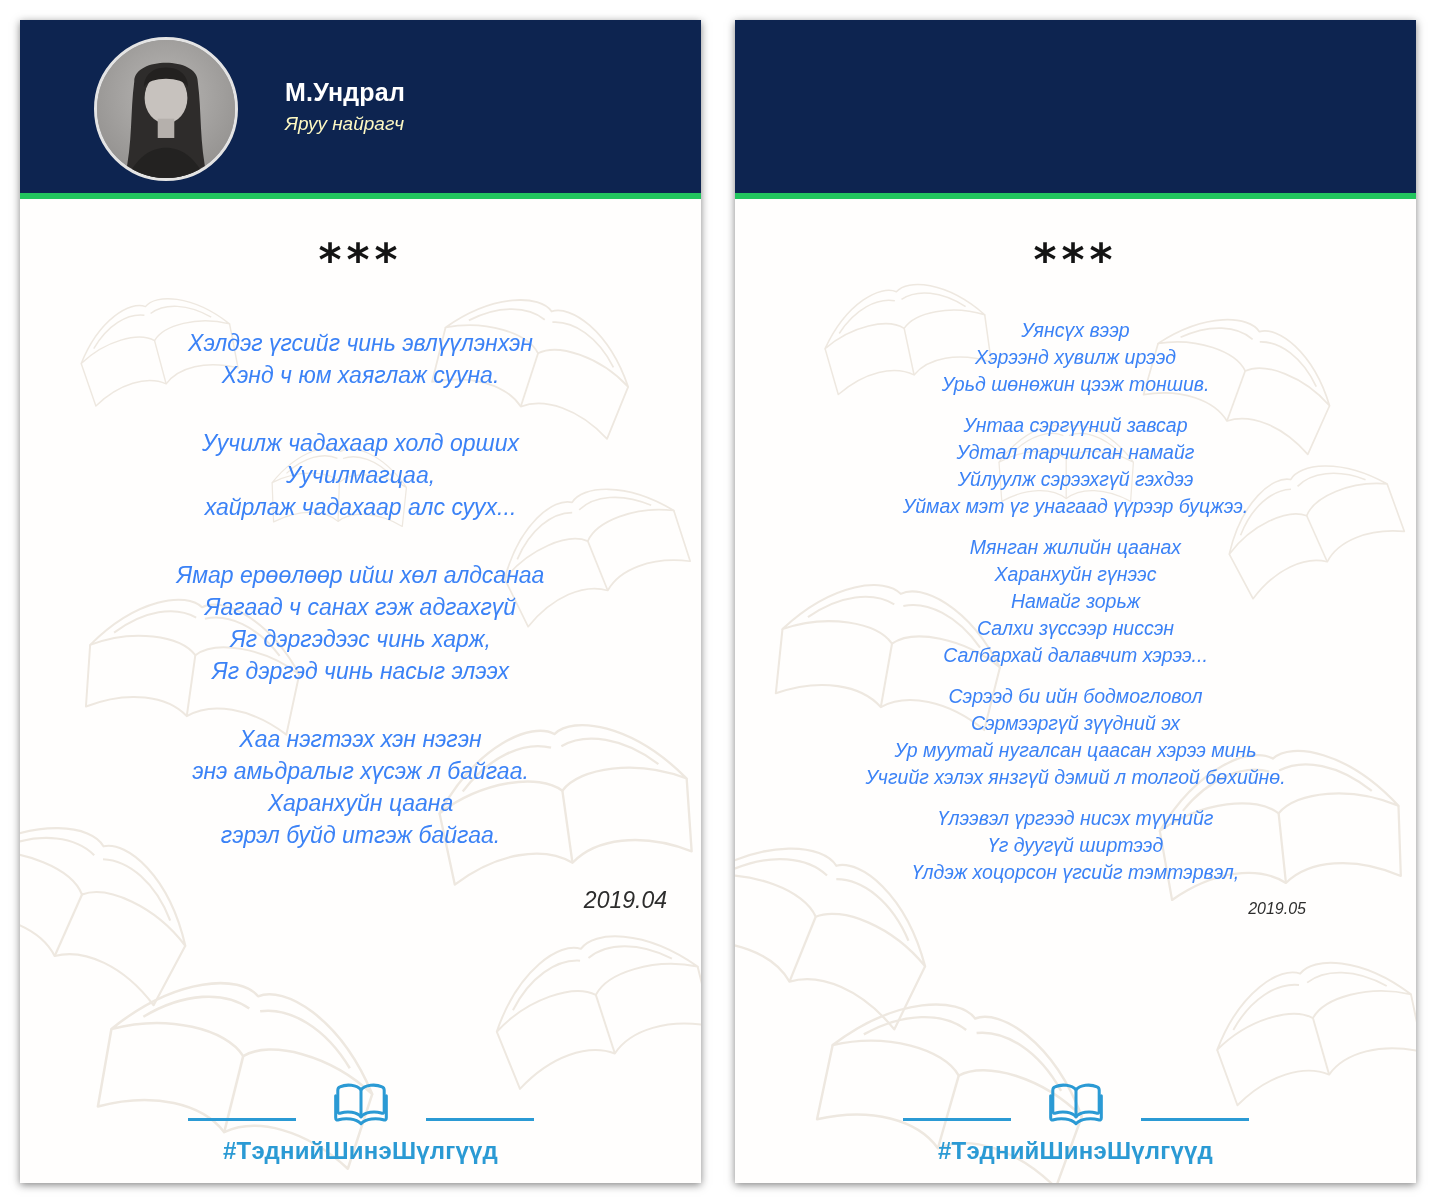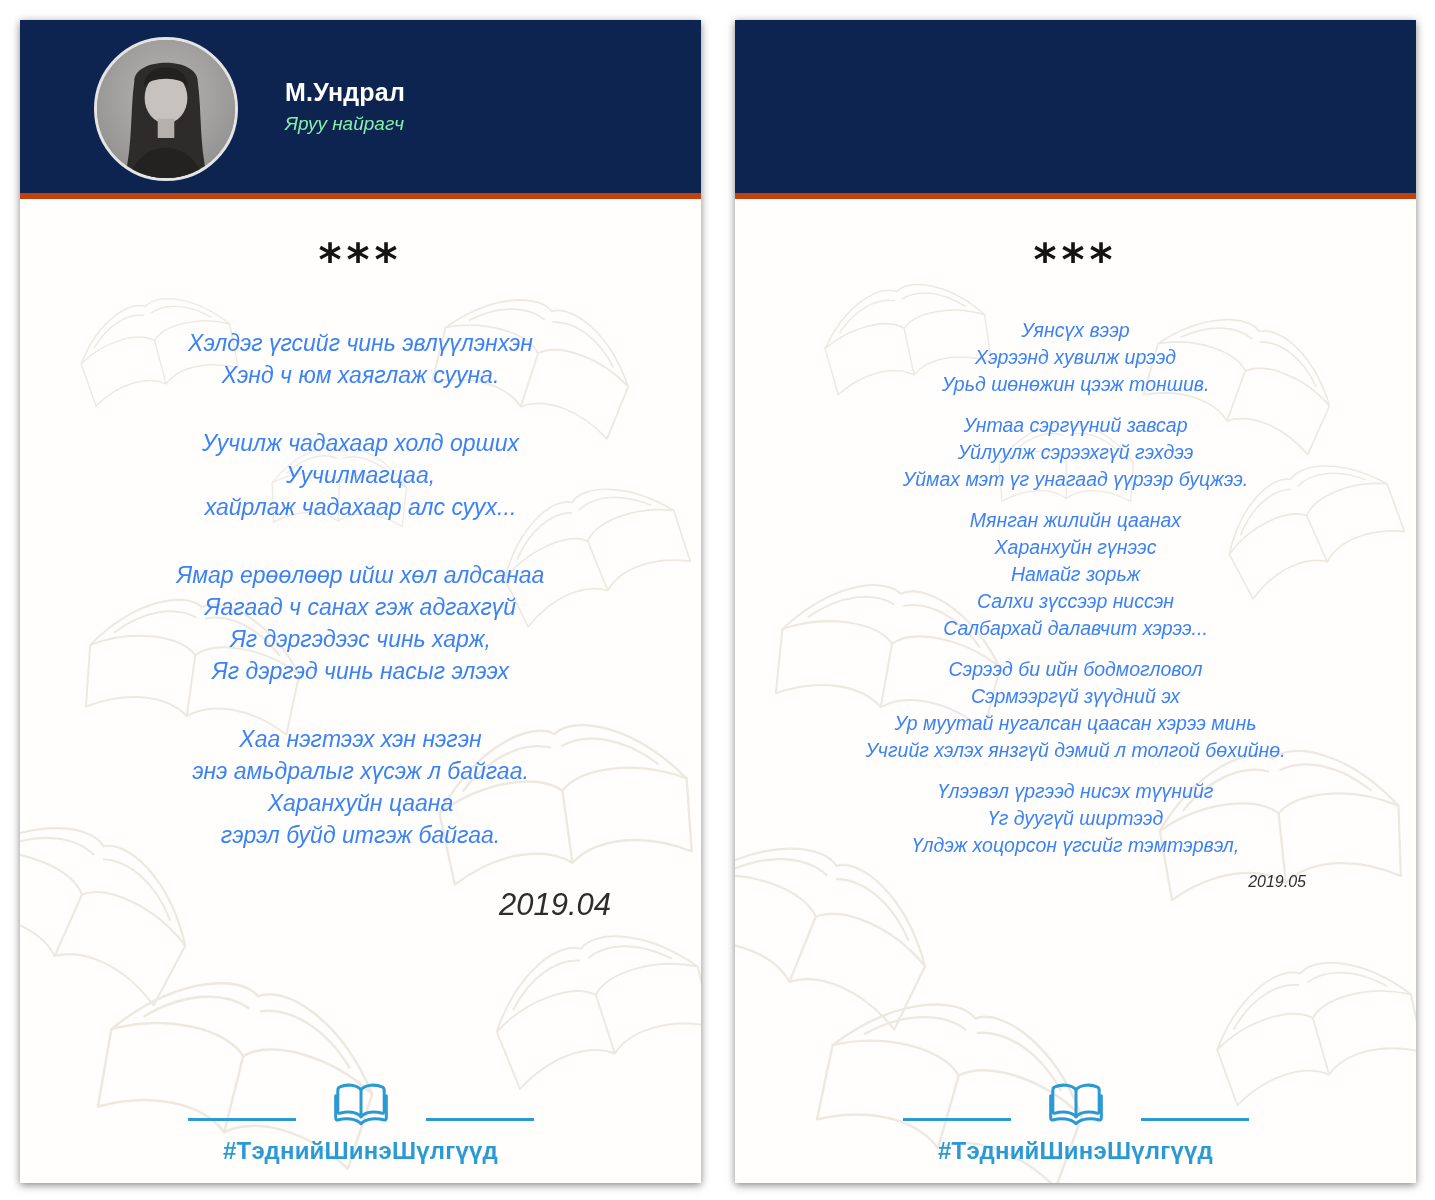--- a/index.html
+++ b/index.html
@@ -2,39 +2,39 @@
 <html><head>
 <meta charset="utf-8">
 <style>
   html,body{margin:0;padding:0;background:#ffffff;}
   .page{position:relative;width:1435px;height:1200px;background:#ffffff;overflow:hidden;
         font-family:"Liberation Sans",sans-serif;}
   .card{position:absolute;top:20px;width:681px;height:1163px;background:#fffefd;
         box-shadow:0 2px 8px rgba(30,30,30,.55);}
   .card-left{left:20px;}
   .card-right{left:735px;}
-  .card-header{position:relative;height:173px;background:#0d2450;border-bottom:6px solid #c2410c;}
+  .card-header{position:relative;height:173px;background:#0d2450;border-bottom:6px solid #22c55e;}
   .avatar{position:absolute;left:74px;top:17px;width:138px;height:138px;border-radius:50%;
           border:3px solid #e4e4e4;overflow:hidden;background:#9a9a9a;}
   .avatar svg{display:block;width:100%;height:100%;}
   .author{position:absolute;left:265px;top:58px;color:#ffffff;}
   .author-name{font-size:25px;font-weight:700;letter-spacing:.2px;}
-  .author-title{margin-top:6px;font-size:19px;font-style:italic;color:#86efac;}
+  .author-title{margin-top:6px;font-size:19px;font-style:italic;color:#fef9c3;}
   .card-body{position:absolute;top:179px;left:0;right:0;bottom:0;overflow:hidden;}
   .watermark{position:absolute;left:0;top:0;width:100%;height:100%;color:#eee8e0;pointer-events:none;}
   .content{position:relative;}
   .separator{margin-top:46px;text-align:center;font-family:"DejaVu Sans",sans-serif;
              font-size:44px;line-height:30px;font-weight:700;letter-spacing:5px;color:#141414;}
   .poem{text-align:center;font-style:italic;color:#3b82f6;}
   .card-left .poem{margin-top:52px;font-size:23px;line-height:32px;}
   .card-right .poem{margin-top:42px;font-size:19.5px;line-height:27px;text-align:center;}
   .card-left .stanza{margin-bottom:36px;}
   .card-right .stanza{margin-bottom:14px;}
   .poem-date{text-align:right;font-style:italic;color:#2d2d2d;}
-  .card-left .poem-date{margin-top:0;padding-right:90px;font-size:31px;}
+  .card-left .poem-date{margin-top:0;padding-right:34px;font-size:23px;}
   .card-right .poem-date{margin-top:12px;padding-right:110px;font-size:16px;}
   .card-footer{position:absolute;left:0;right:0;bottom:18px;text-align:center;}
   .footer-deco{display:flex;align-items:flex-end;justify-content:center;gap:38px;}
   .deco-line{display:block;width:108px;height:3px;background:#2b9ad4;margin-bottom:7px;}
   .book-icon svg{display:block;}
   .hashtag{margin-top:9px;font-size:24px;font-weight:600;color:#2b9ad4;letter-spacing:.2px;}
 </style>
 </head>
 <body>
 
@@ -186,20 +186,21 @@
       <div class="content">
         <div class="separator">***</div>
         <div class="poem">
             <div class="stanza">
               <div class="line">Уянсүх вээр</div>
               <div class="line">Хэрээнд хувилж ирээд</div>
               <div class="line">Урьд шөнөжин цээж тоншив.</div>
             </div>
             <div class="stanza">
               <div class="line">Унтаа сэргүүний завсар</div>
+              <div class="line">Удтал тарчилсан намайг</div>
               <div class="line">Уйлуулж сэрээхгүй гэхдээ</div>
               <div class="line">Уймах мэт үг унагаад үүрээр буцжээ.</div>
             </div>
             <div class="stanza">
               <div class="line">Мянган жилийн цаанах</div>
               <div class="line">Харанхуйн гүнээс</div>
               <div class="line">Намайг зорьж</div>
               <div class="line">Салхи зүссээр ниссэн</div>
               <div class="line">Салбархай далавчит хэрээ...</div>
             </div>

